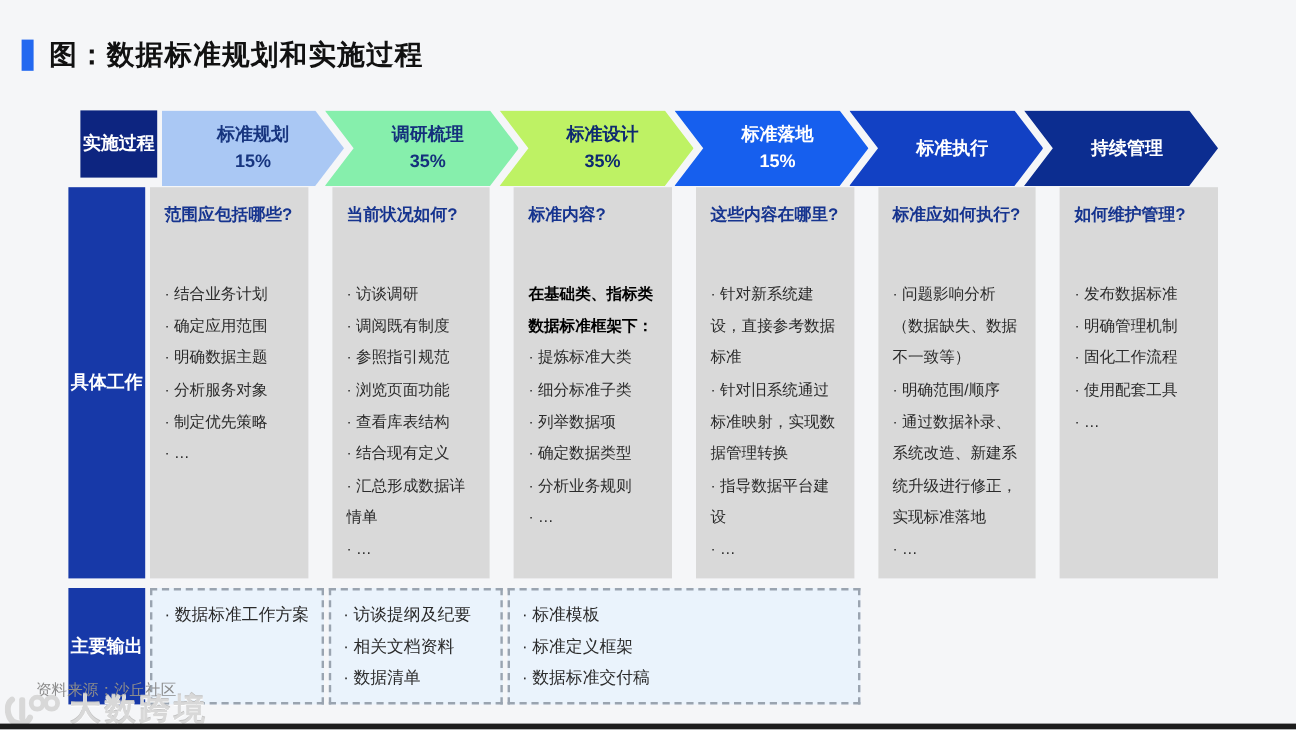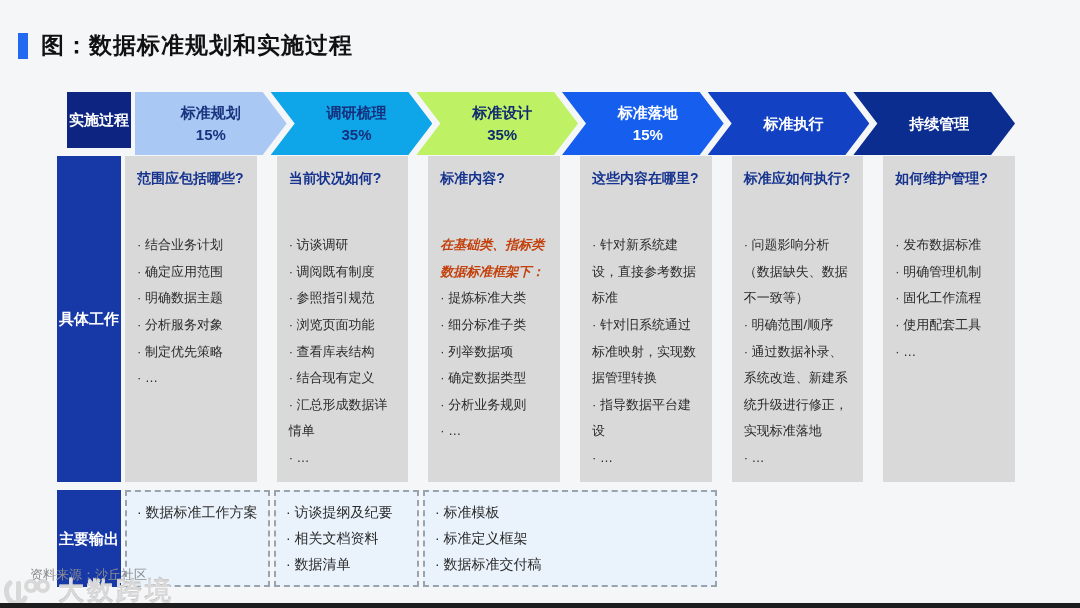--- a/index.html
+++ b/index.html
@@ -39,21 +39,21 @@
   }
   .stage.first { clip-path: polygon(0 0, calc(100% - 24px) 0, 100% 50%, calc(100% - 24px) 100%, 0 100%); padding-left: 0; }
   .stage + .stage { margin-left: -16px; }
   .stage .pct { font-weight: bold; }
 
   
   .cols { display: grid; grid-template-columns: repeat(6, 1fr); gap: 20px; }
   .wcol { background: #d9d9d9; min-height: 286px; padding: 14px 10px 10px 12px; }
   .wcol .chead { color: #16348f; font-size: 14px; font-weight: bold; margin-bottom: 44px; }
   .wcol p { font-size: 13px; color: #2b2b2b; line-height: 2.05; }
-  .wcol p.intro { font-weight: bold; color: #c2410c; font-style: italic; }
+  .wcol p.intro { font-weight: bold; color: #000000; }
 
   
   .outs { display: grid; grid-template-columns: repeat(6, 1fr); gap: 4px; }
   .obox {
     background: #eaf3fc; border: 2px dashed #9aa4b0;
     min-height: 84px; padding: 8px 10px;
   }
   .obox p { font-size: 14px; color: #2b2b2b; line-height: 1.85; }
   .obox.span2 { grid-column: span 2; }
 
@@ -84,21 +84,21 @@
         <span>实施</span>
         <br>
         <span>过程</span>
       </div>
     <div class="rcontent">
       <div class="stages">
           <div class="stage first" style="background: rgb(170, 200, 244); color: rgb(23, 53, 127);">
             <span>标准规划</span>
             <span class="pct">15%</span>
           </div>
-          <div class="stage" style="background: #0ea5e9; color: rgb(20, 48, 124);">
+          <div class="stage" style="background: #86efac; color: rgb(20, 48, 124);">
             <span>调研梳理</span>
             <span class="pct">35%</span>
           </div>
           <div class="stage" style="background: #bef264; color: rgb(14, 42, 112);">
             <span>标准设计</span>
             <span class="pct">35%</span>
           </div>
           <div class="stage" style="background: rgb(22, 95, 238); color: rgb(255, 255, 255);">
             <span>标准落地</span>
             <span class="pct">15%</span>

